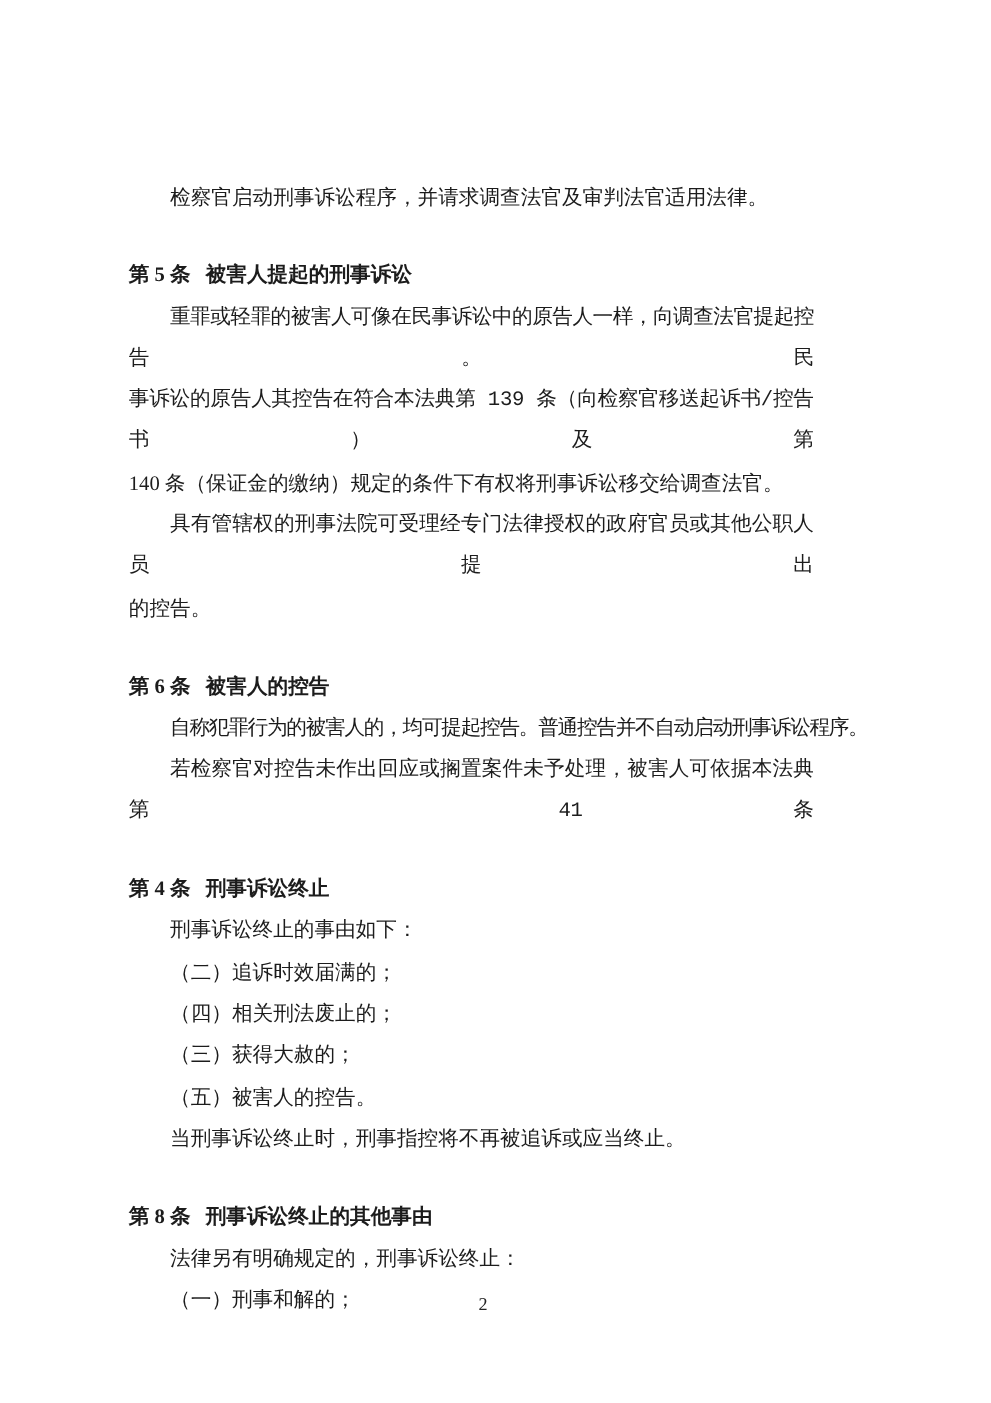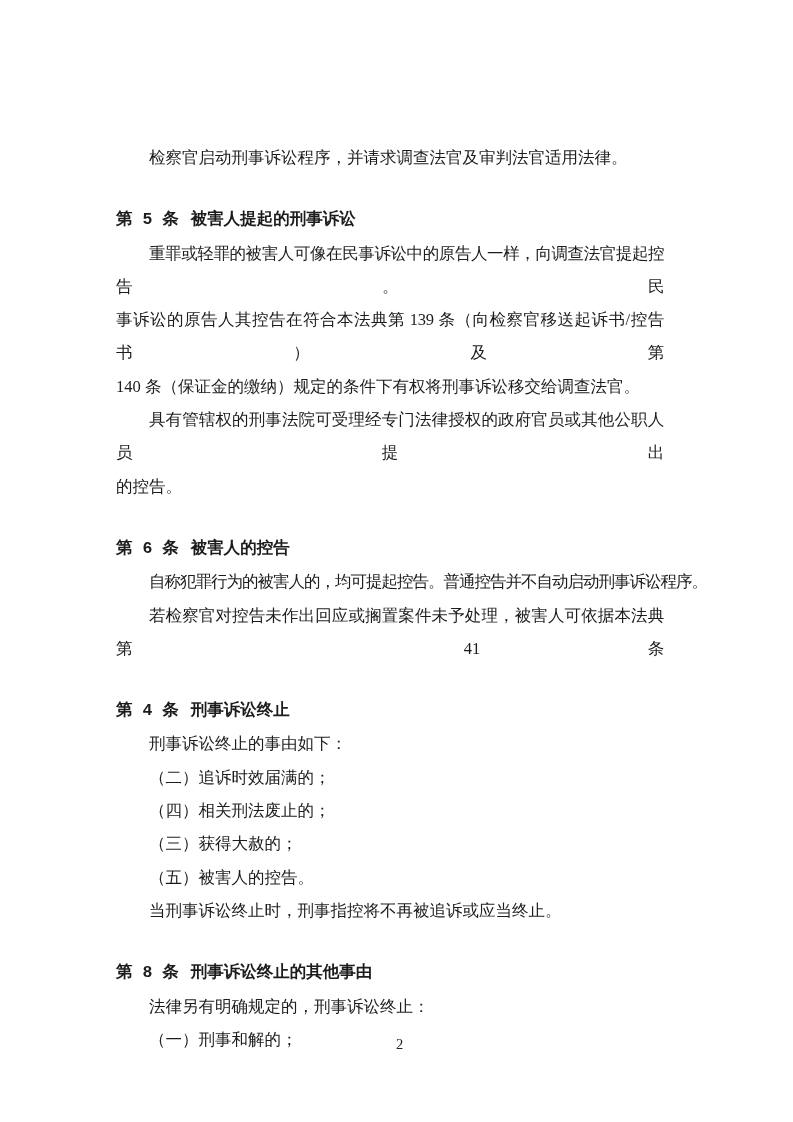--- a/index.html
+++ b/index.html
@@ -5,48 +5,47 @@
   html, body { margin: 0; padding: 0; background: #fff; }
   .page {
     position: relative;
     width: 747px;
     height: 1122px;
     background: #ffffff;
     color: #1c1c1c;
     font-family: "Liberation Serif", "DejaVu Serif", serif;
     font-size: 16.5px;
     overflow: hidden;
-    margin-left: 13px;
   }
   .content {
     padding: 141px 96px 0 103px; 
   }
   .ln {
     line-height: 33.3px;
     white-space: normal;
   }
   
   .ind { text-indent: 33px; }
   
   .just {
     text-align: justify;
     text-align-last: justify;
     letter-spacing: -0.2px;
+    font-family: Liberation Mono, monospace;
   }
   
   .sq  { letter-spacing: -0.6px; }
   .tight {
     letter-spacing: -1px;
     white-space: nowrap;
   }
   .heading {
     margin-top: 29px;
     line-height: 33.3px;
     font-weight: bold;
-    font-family: Liberation Mono, monospace;
   }
   .article-title { margin-left: 12px; }
   .footer {
     position: absolute;
     top: 1036px;
     left: 0;
     right: 0;
     text-align: center;
     padding-left: 26px; 
     font-size: 14.5px;

